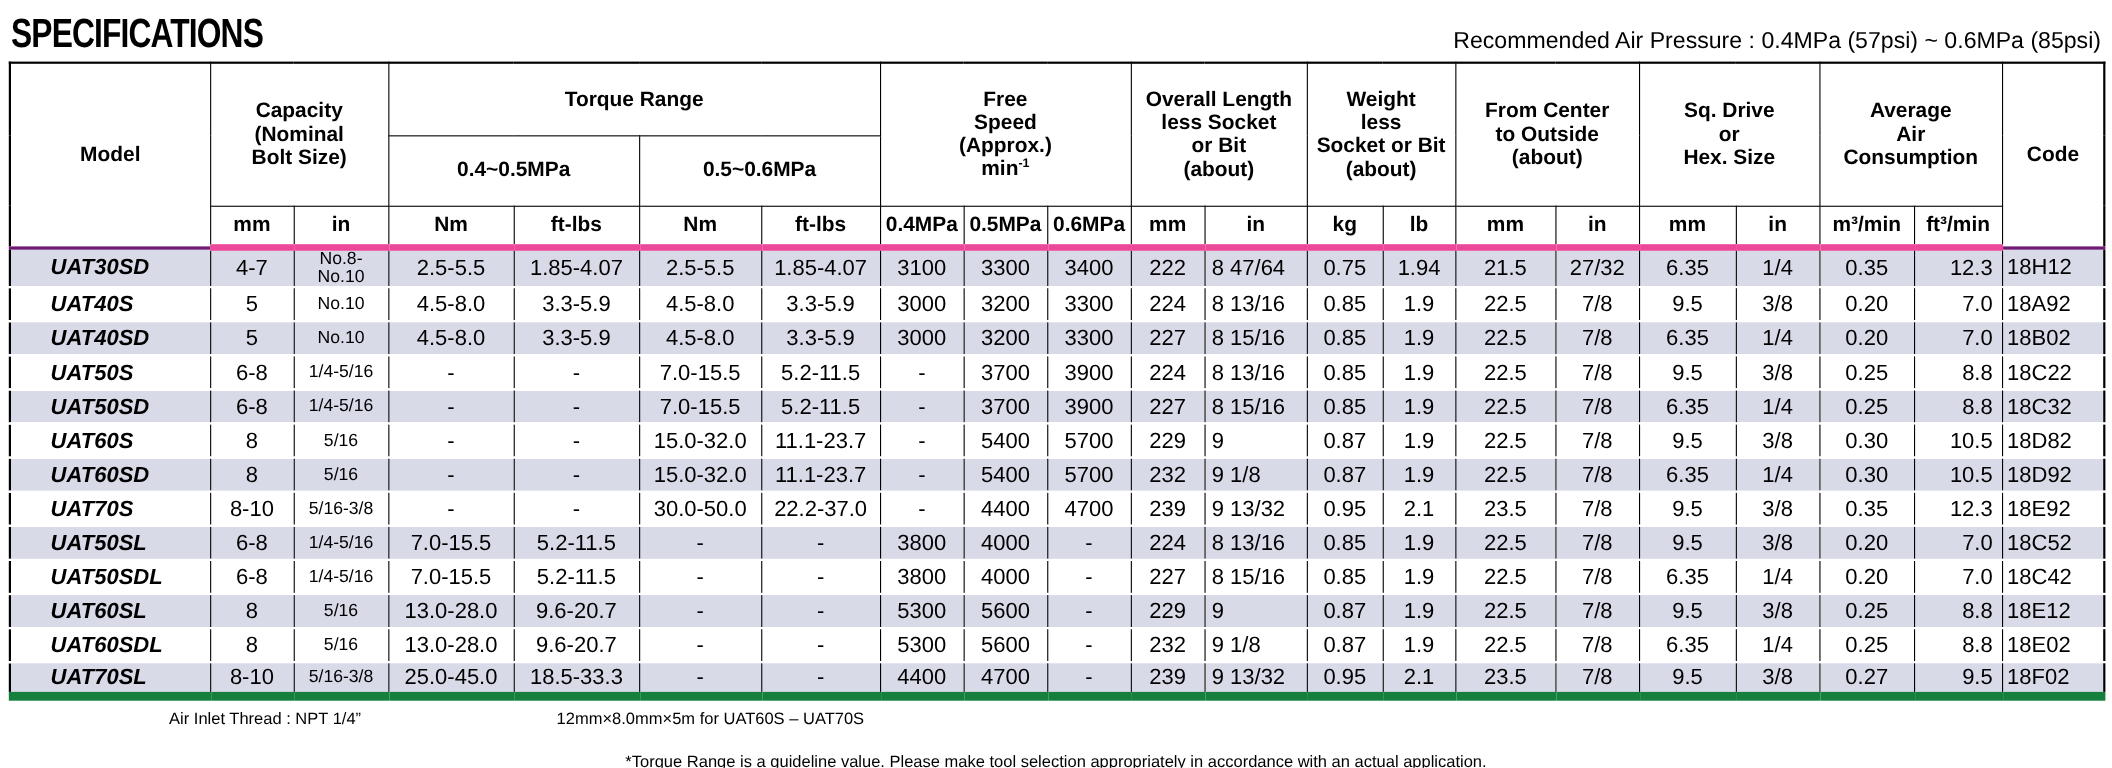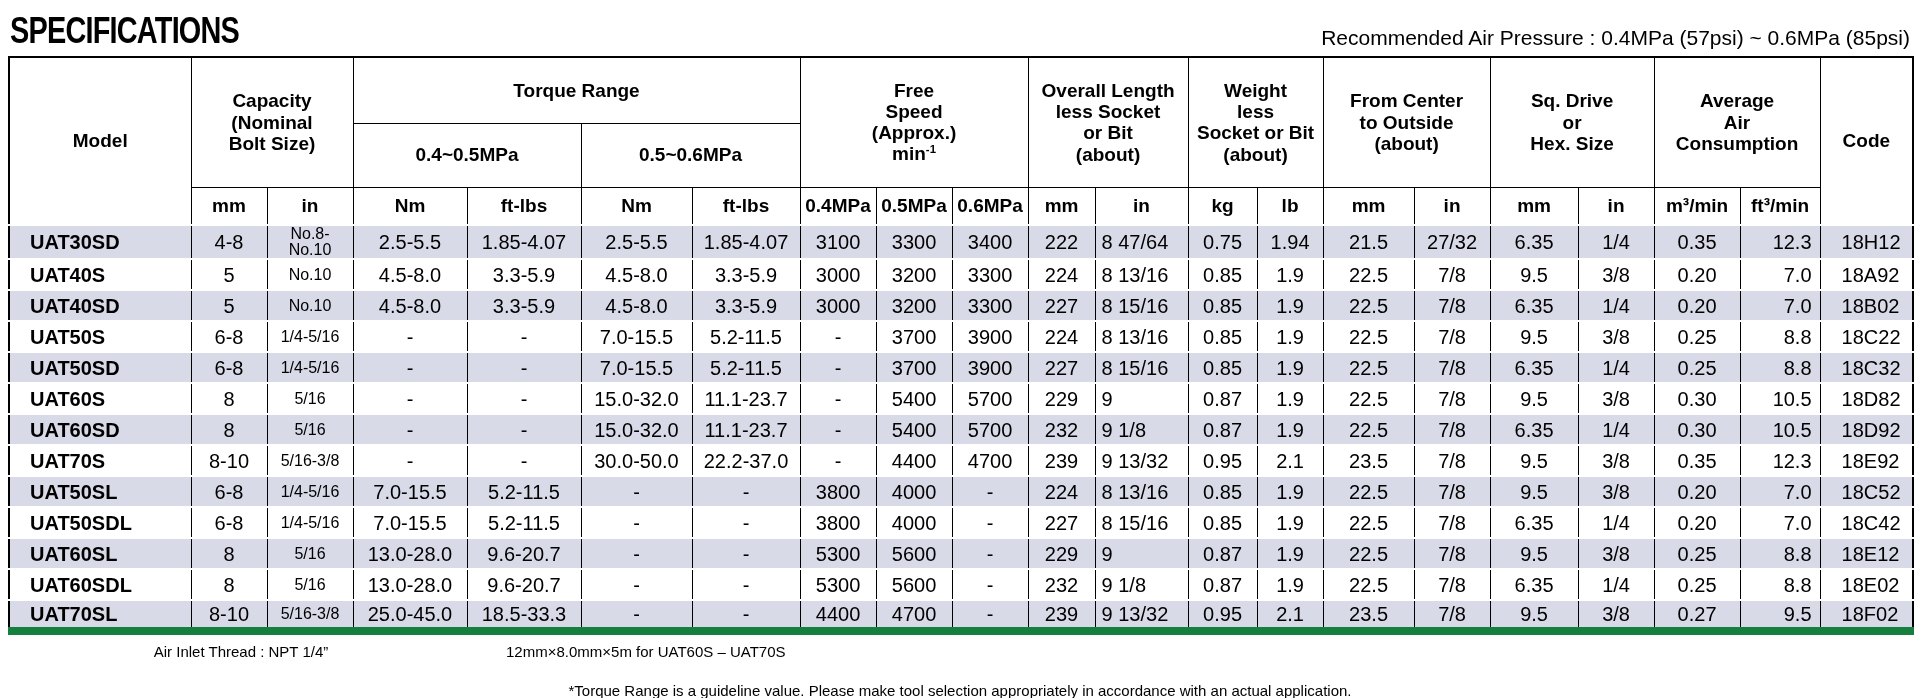--- a/index.html
+++ b/index.html
@@ -12,35 +12,35 @@
   .pressure { font-size:21px; padding-bottom:2px; white-space:nowrap; }
 
   table { border-collapse:collapse; table-layout:fixed; width:1904px;
           margin-left:8px; border:2px solid #000; }
   th, td { border:1px solid #000; text-align:center; vertical-align:middle;
            overflow:hidden; }
   th { font-weight:bold; font-size:19px; line-height:1.12; background:#fff; }
   .pre { white-space:pre-line; }
   tr.hrow1 th { height:66px; }
   tr.hrow2 th { height:64px; }
-  tr.hrow3 th { height:38px; border-bottom:1px solid #ec4899; }
-  thead th.deep { border-bottom:1px solid #701a75;margin-top:12px; }
+  tr.hrow3 th { height:38px; border-bottom:6px solid #ec4899; }
+  thead th.deep { border-bottom:3px solid #701a75;margin-top:12px; }
   sup { font-size:0.6em; }
 
   tbody td { height:31px; font-size:20px; line-height:1; padding:0 2px;
              border-top:2px solid #fff; border-bottom:2px solid #fff; }
   tbody tr:nth-child(odd) td { background:#d9dae8; }
   tbody tr:nth-child(even) td { background:#ffffff; }
   tbody tr:last-child td { border-bottom:8px solid #15803d; }
 
-  td.c0 { text-align:left; padding-left:20px; font-weight:bold; }
+  td.c0 { text-align:left; padding-left:36px; font-weight:bold;font-style:italic; }
   td.c2 { font-size:16px; }
   td.c11 { text-align:left; padding-left:6px; }
   td.c19 { text-align:right; padding-right:8px;margin-left:10px; }
-  td.c20 { text-align:left; padding-left:21px; }
+  td.c20 { text-align:left; padding-left:4px; }
 
   .footer { margin:8px 10px 0 10px; font-size:15px;text-align:center; }
   .fline1 { display:flex; white-space:nowrap; }
   .inlet { width:462px; }
   .hose2 { margin-left:34px; }
   .fline2 { margin-top:22px; white-space:nowrap; }
   .bottomrule { margin:8px 10px 0 10px; border-top:2px solid #000; height:0; }
 </style>
 </head>
 <body>
@@ -125,21 +125,21 @@
         <th>in</th>
         <th>mm</th>
         <th>in</th>
         <th>m³/min</th>
         <th>ft³/min</th>
       </tr>
   </thead>
   <tbody>
       <tr>
         <td class="c0">UAT30SD</td>
-        <td class="c1">4-8</td>
+        <td class="c1">4-7</td>
         <td class="c2">No.8-No.10</td>
         <td class="c3">2.5-5.5</td>
         <td class="c4">1.85-4.07</td>
         <td class="c5">2.5-5.5</td>
         <td class="c6">1.85-4.07</td>
         <td class="c7">3100</td>
         <td class="c8">3300</td>
         <td class="c9">3400</td>
         <td class="c10">222</td>
         <td class="c11">8 47/64</td>

